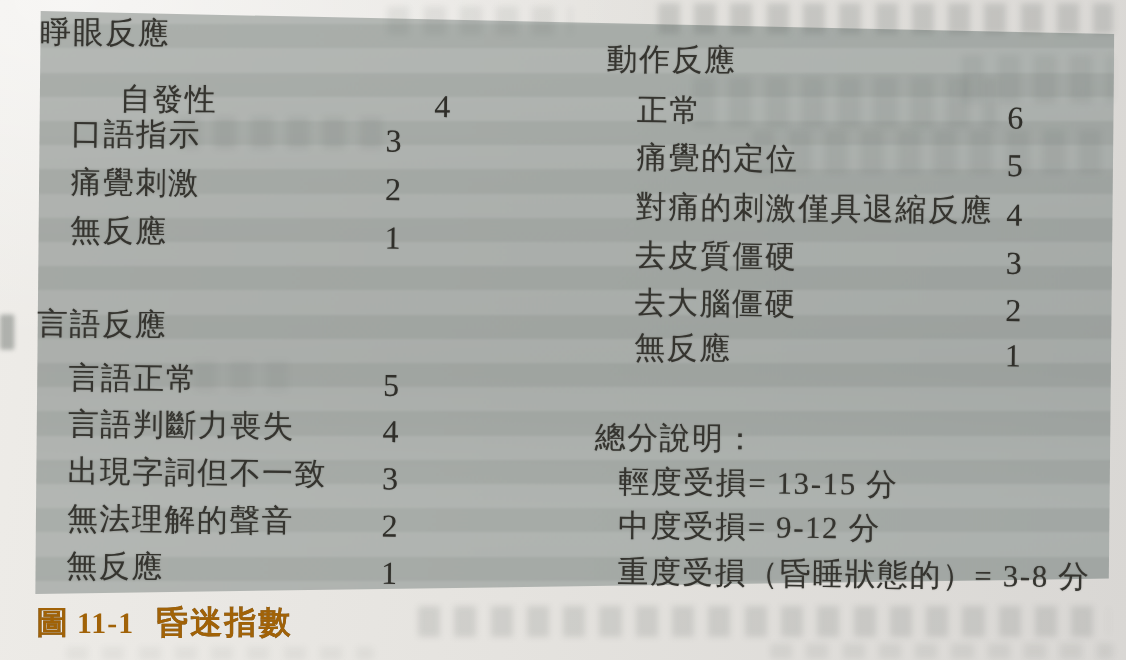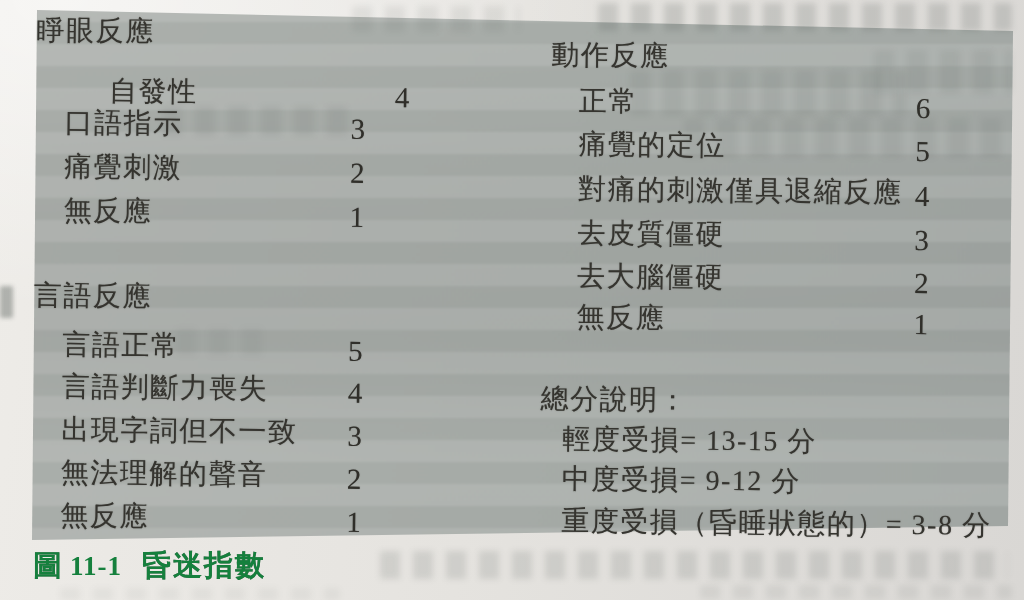--- a/index.html
+++ b/index.html
@@ -39,21 +39,21 @@
   }
   .row{height:34px;}
   .row .lbl{display:inline-block;}
   .row .num{
     position:absolute;top:3px;font-size:29px;line-height:1;color:#302f2a;
     text-shadow:0 0 1px rgba(60,60,55,.5);letter-spacing:0;
   }
   .rowL .num{left:286px;}
   .rowR .num{left:337px;}
   
-  .caption{position:absolute;left:33px;top:546px;z-index:3;white-space:nowrap;color:#15803d;}
+  .caption{position:absolute;left:33px;top:546px;z-index:3;white-space:nowrap;color:#a16207;}
   .cap-cjk{font-size:29px;font-weight:700;letter-spacing:2px;text-shadow:0 0 .6px rgba(20,20,20,.6);}
   .cap-num{font-size:27px;font-weight:700;margin:0 10px 0 6px;letter-spacing:1px;}
   .cap-title{margin-left:10px;}
 </style>
 </head>
 <body>
 
 <div class="photo">
 
   <div class="graybox"></div>

